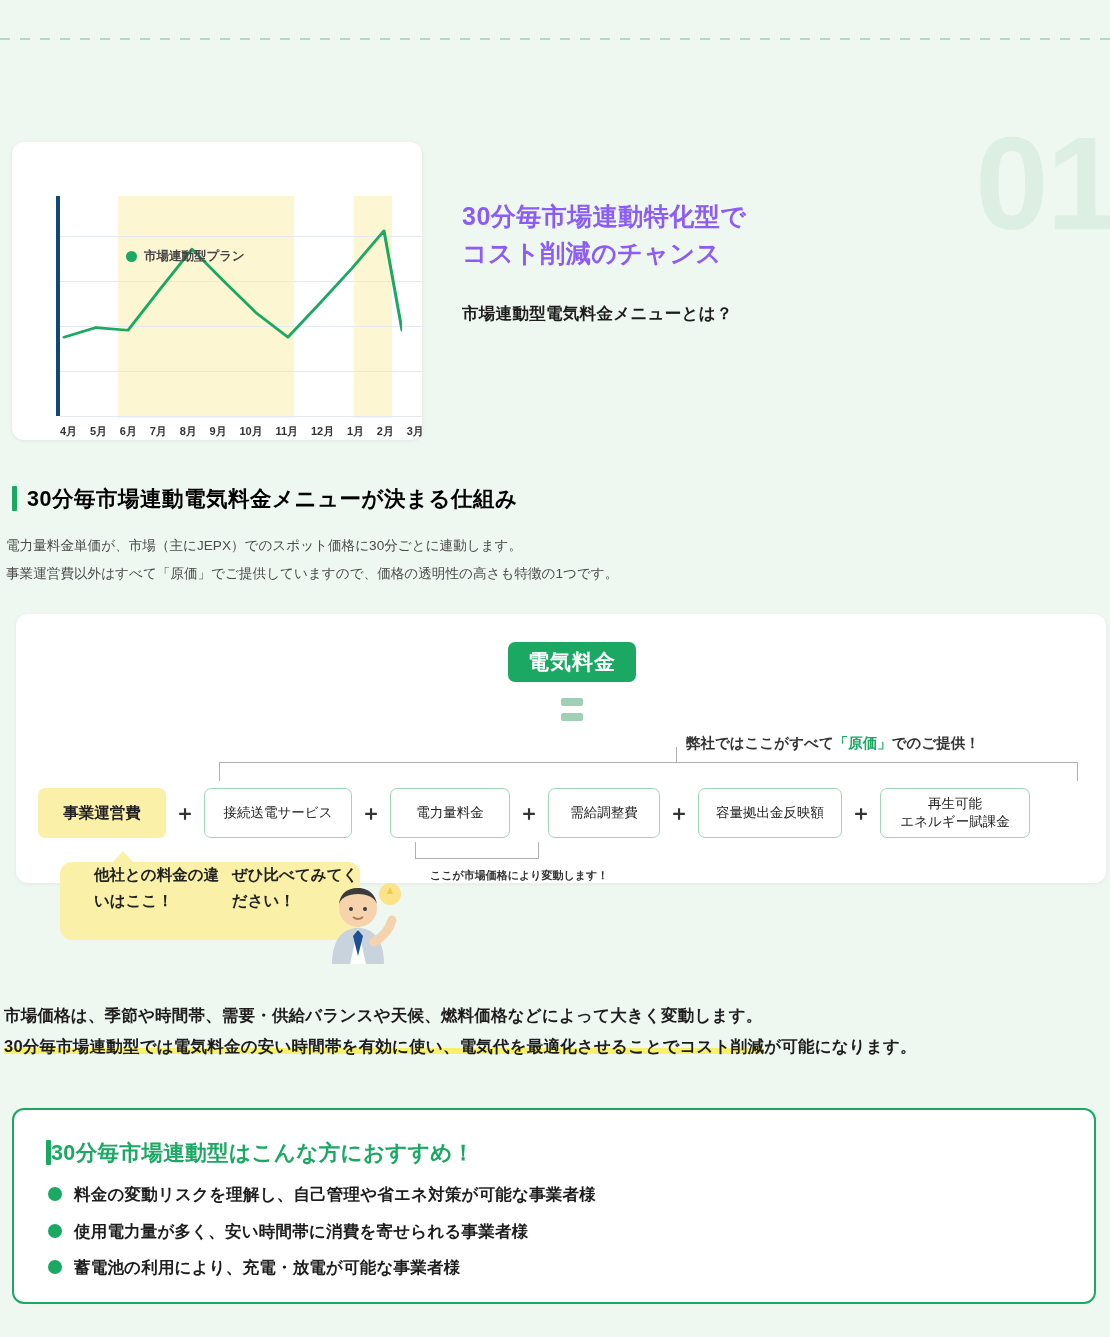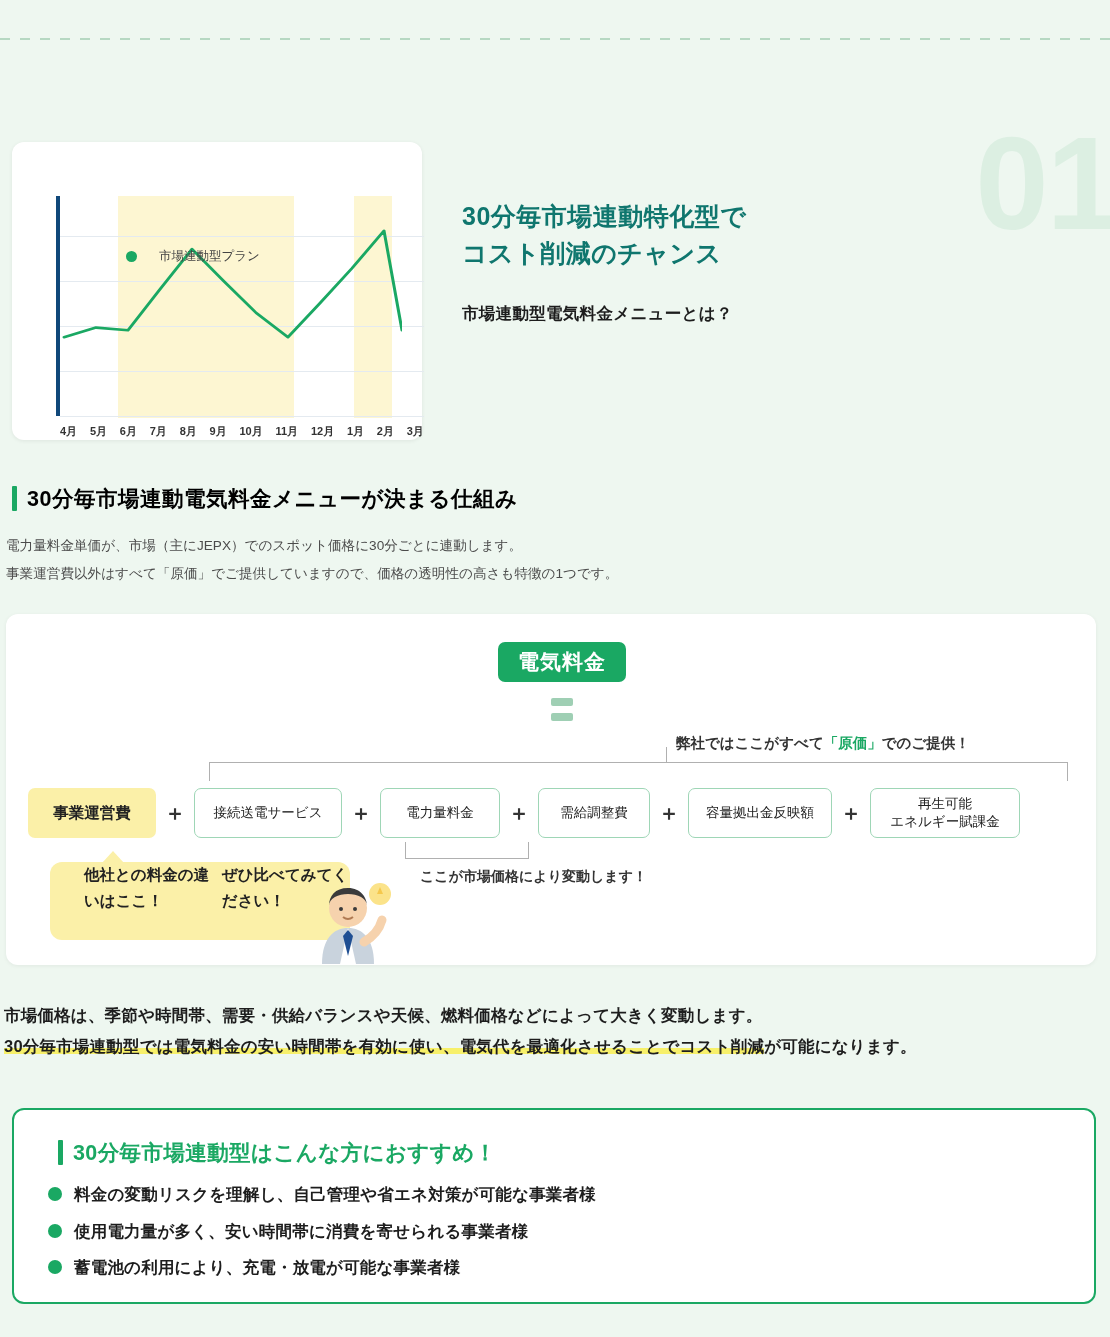--- a/index.html
+++ b/index.html
@@ -85,24 +85,24 @@
     top: 28px;
     height: 222px;
     background: #fdf6d2;
   }
   .legend {
     position: absolute;
     left: 92px;
     top: 80px;
     display: flex;
     align-items: center;
-    gap: 22px;
+    gap: 7px;
     font-size: 12.5px;
     color: #444;
-    font-weight: normal;
+    font-weight: bold;
   }
   .legend-dot {
     width: 11px;
     height: 11px;
     border-radius: 50%;
     background: #1aa863;
     display: inline-block;
   }
   .x-labels {
     position: absolute;
@@ -116,21 +116,21 @@
     color: #333;
   }
 
   .s1-title {
     position: absolute;
     left: 462px;
     top: 198px;
     font-size: 25px;
     line-height: 1.46;
     font-weight: bold;
-    color: #0f766e;
+    color: #8b5cf6;
     letter-spacing: .5px;
   }
   .s1-sub {
     position: absolute;
     left: 462px;
     top: 303px;
     font-size: 16.5px;
     font-weight: bold;
     color: #1d1d1d;
     letter-spacing: .3px;
@@ -172,24 +172,24 @@
     top: 532px;
     width: 1080px;
     font-size: 13.6px;
     line-height: 2.05;
     color: #4b4b4b;
   }
 
   
   .diagram {
     position: absolute;
-    left: 6px;
+    left: 16px;
     top: 614px;
     width: 1090px;
-    height: 351px;
+    height: 269px;
     background: #fff;
     border-radius: 12px;
     box-shadow: 0 1px 4px rgba(0,0,0,.06);
   }
   .badge-price {
     position: absolute;
     left: 492px;
     top: 28px;
     width: 128px;
     height: 40px;
@@ -305,21 +305,21 @@
     width: 122px;
     height: 16px;
     border-bottom: 1.5px solid #b0b0b0;
     border-left: 1.5px solid #b0b0b0;
     border-right: 1.5px solid #b0b0b0;
   }
   .note-bottom {
     position: absolute;
     left: 414px;
     top: 254px;
-    font-size: 14px;
+    font-size: 11px;
     font-weight: bold;
     color: #333;
   }
 
   .callout {
     position: absolute;
     left: 44px;
     top: 248px;
     width: 300px;
     height: 78px;
@@ -378,25 +378,24 @@
     top: 1108px;
     width: 1084px;
     height: 196px;
     background: #fff;
     border: 2px solid #1aa863;
     border-radius: 12px;
     box-sizing: border-box;
   }
   .rec-title {
     position: absolute;
-    left: 44px;
+    left: 32px;
     top: 28px;
     display: flex;
     align-items: center;
-    gap: 10px;
   }
   .rec-title .tick {
     width: 5px;
     height: 25px;
     background: #1aa863;
     border-radius: 1px;
   }
   .rec-title .txt {
     font-size: 21.5px;
     font-weight: bold;

